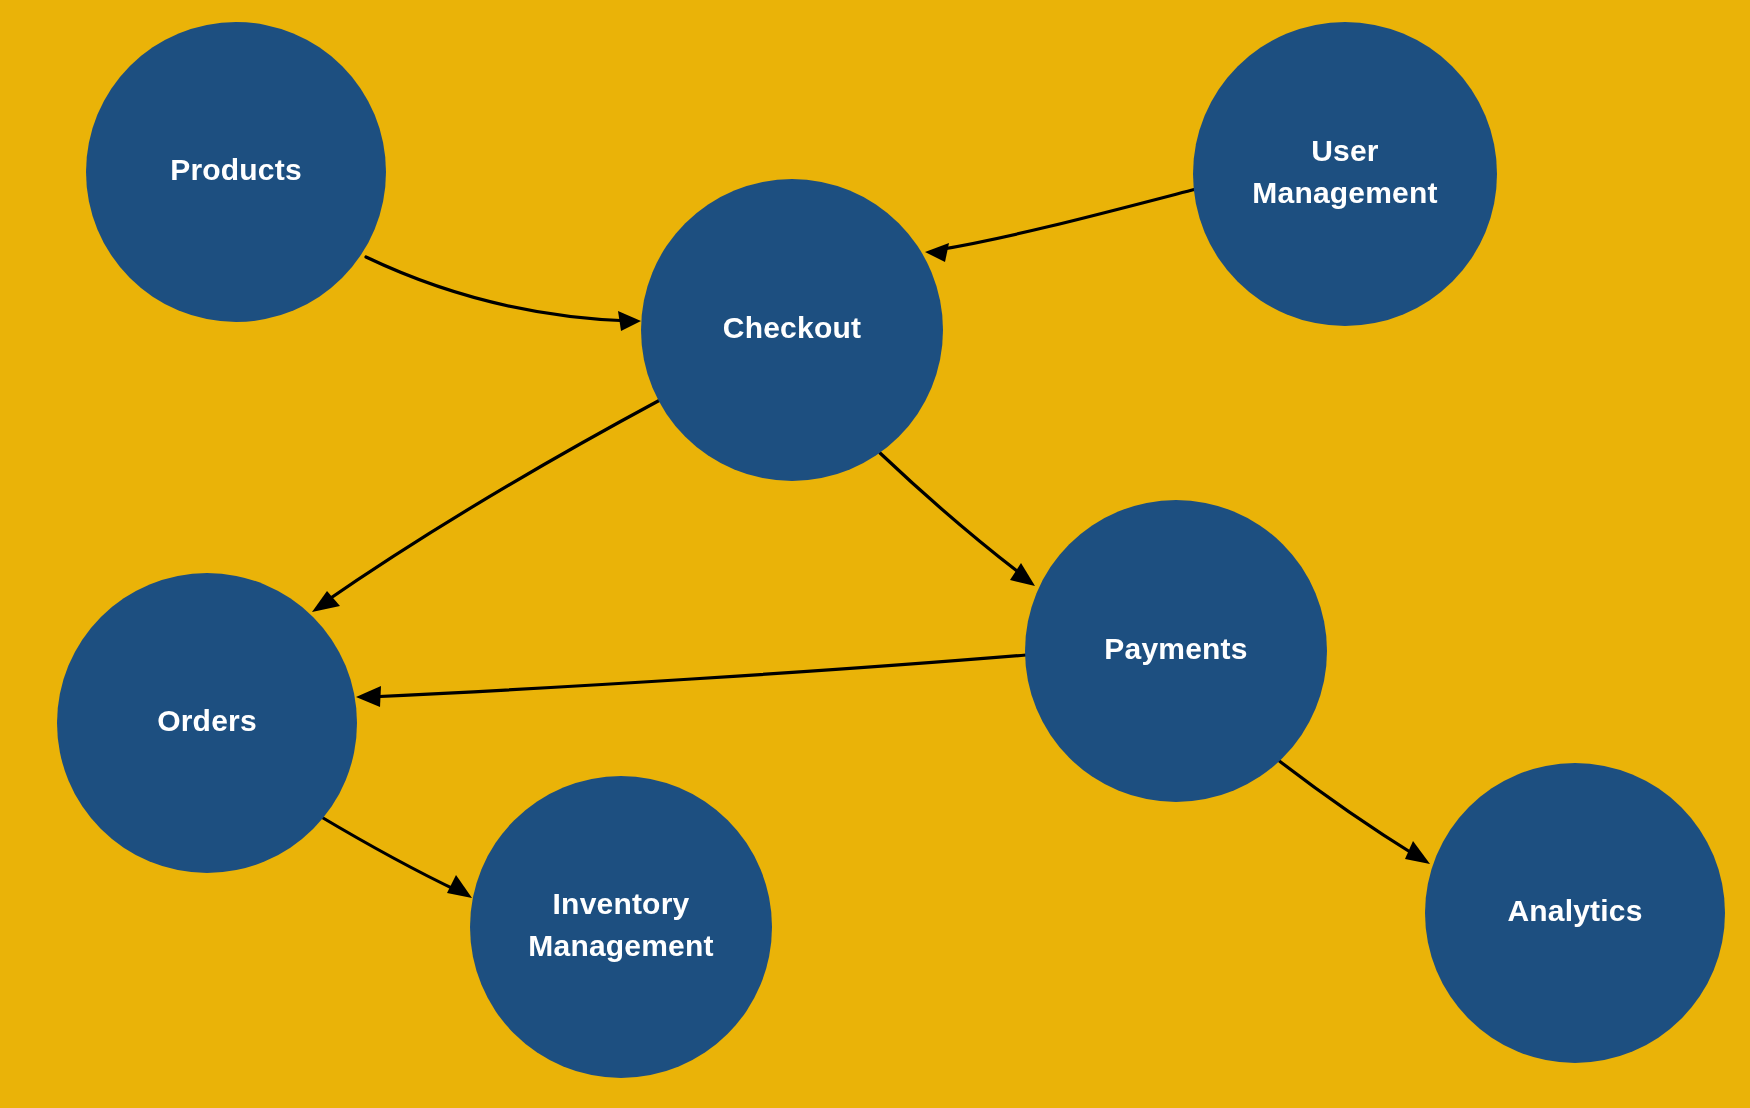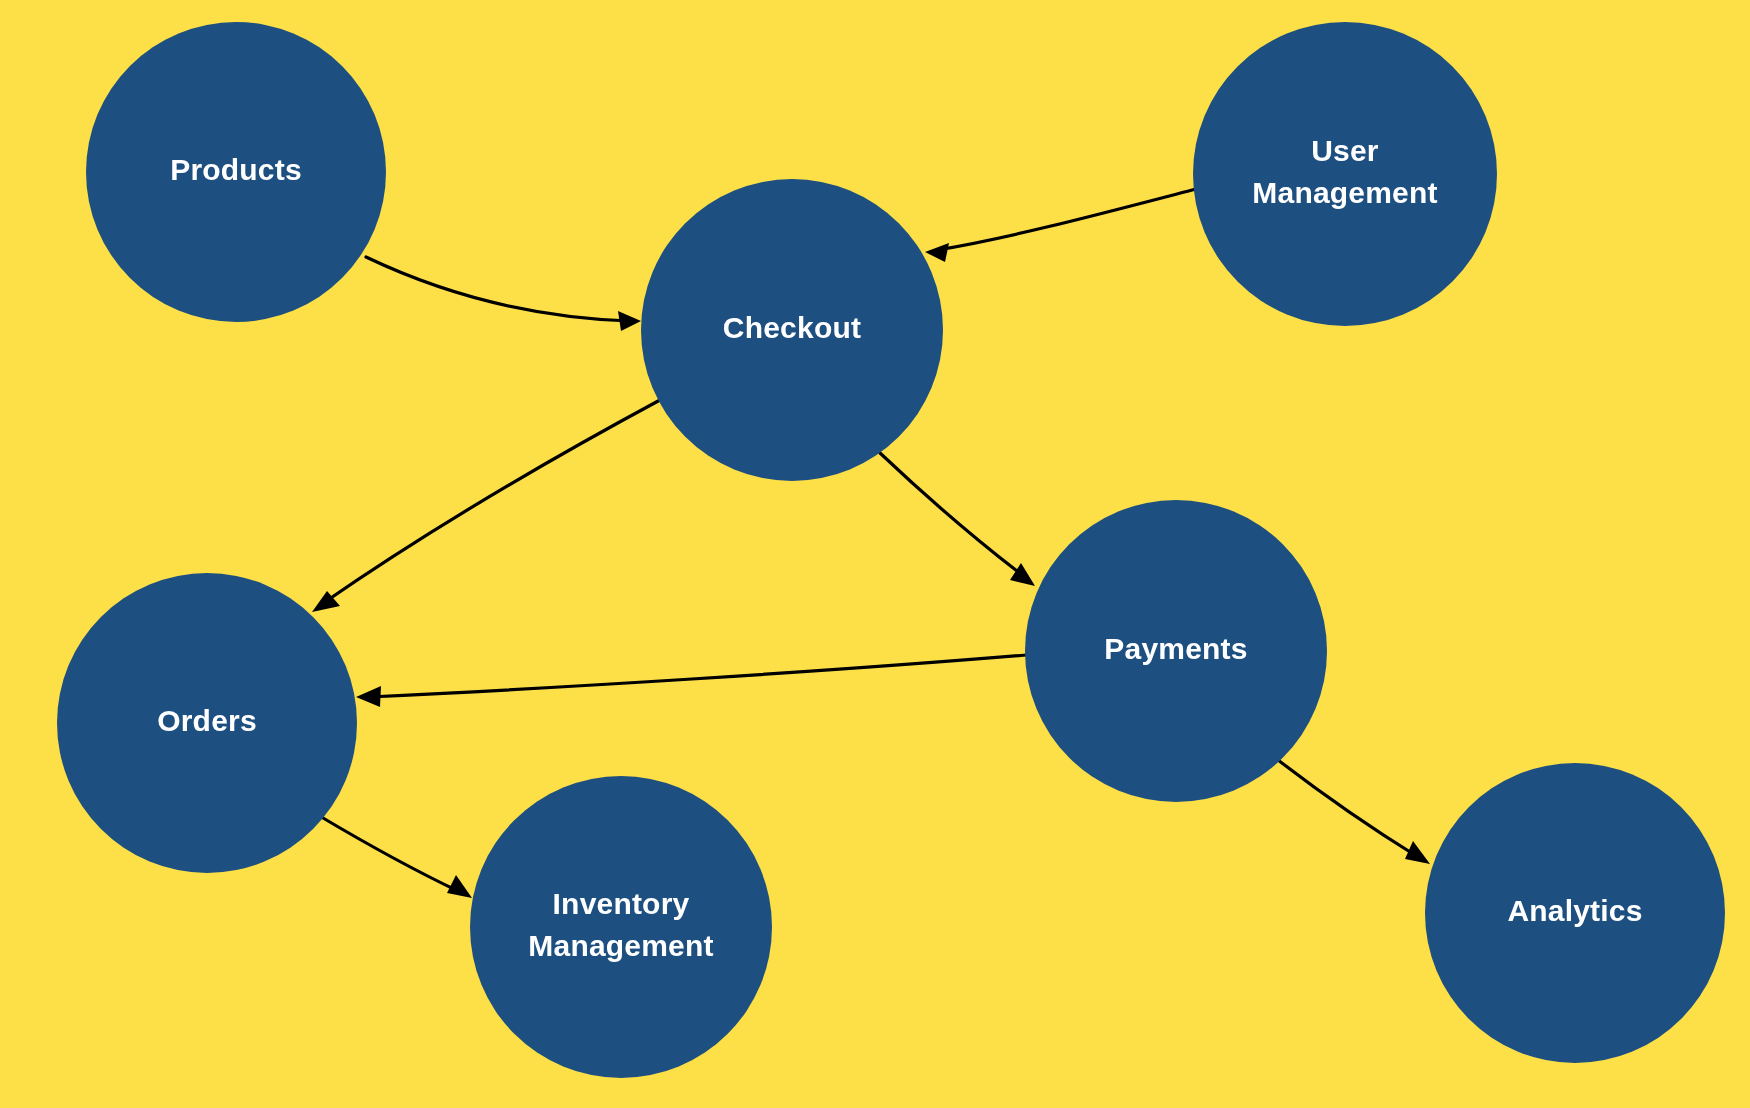--- a/index.html
+++ b/index.html
@@ -11,21 +11,21 @@
   body {
     width: 1750px;
     height: 1108px;
     overflow: hidden;
     font-family: "Liberation Sans", sans-serif;
   }
   #canvas {
     position: relative;
     width: 1750px;
     height: 1108px;
-    background: #fde047;
+    background: #eab308;
   }
   svg#graph {
     position: absolute;
     top: 0;
     left: 0;
     width: 1750px;
     height: 1108px;
     display: block;
   }
   .node-circle {

